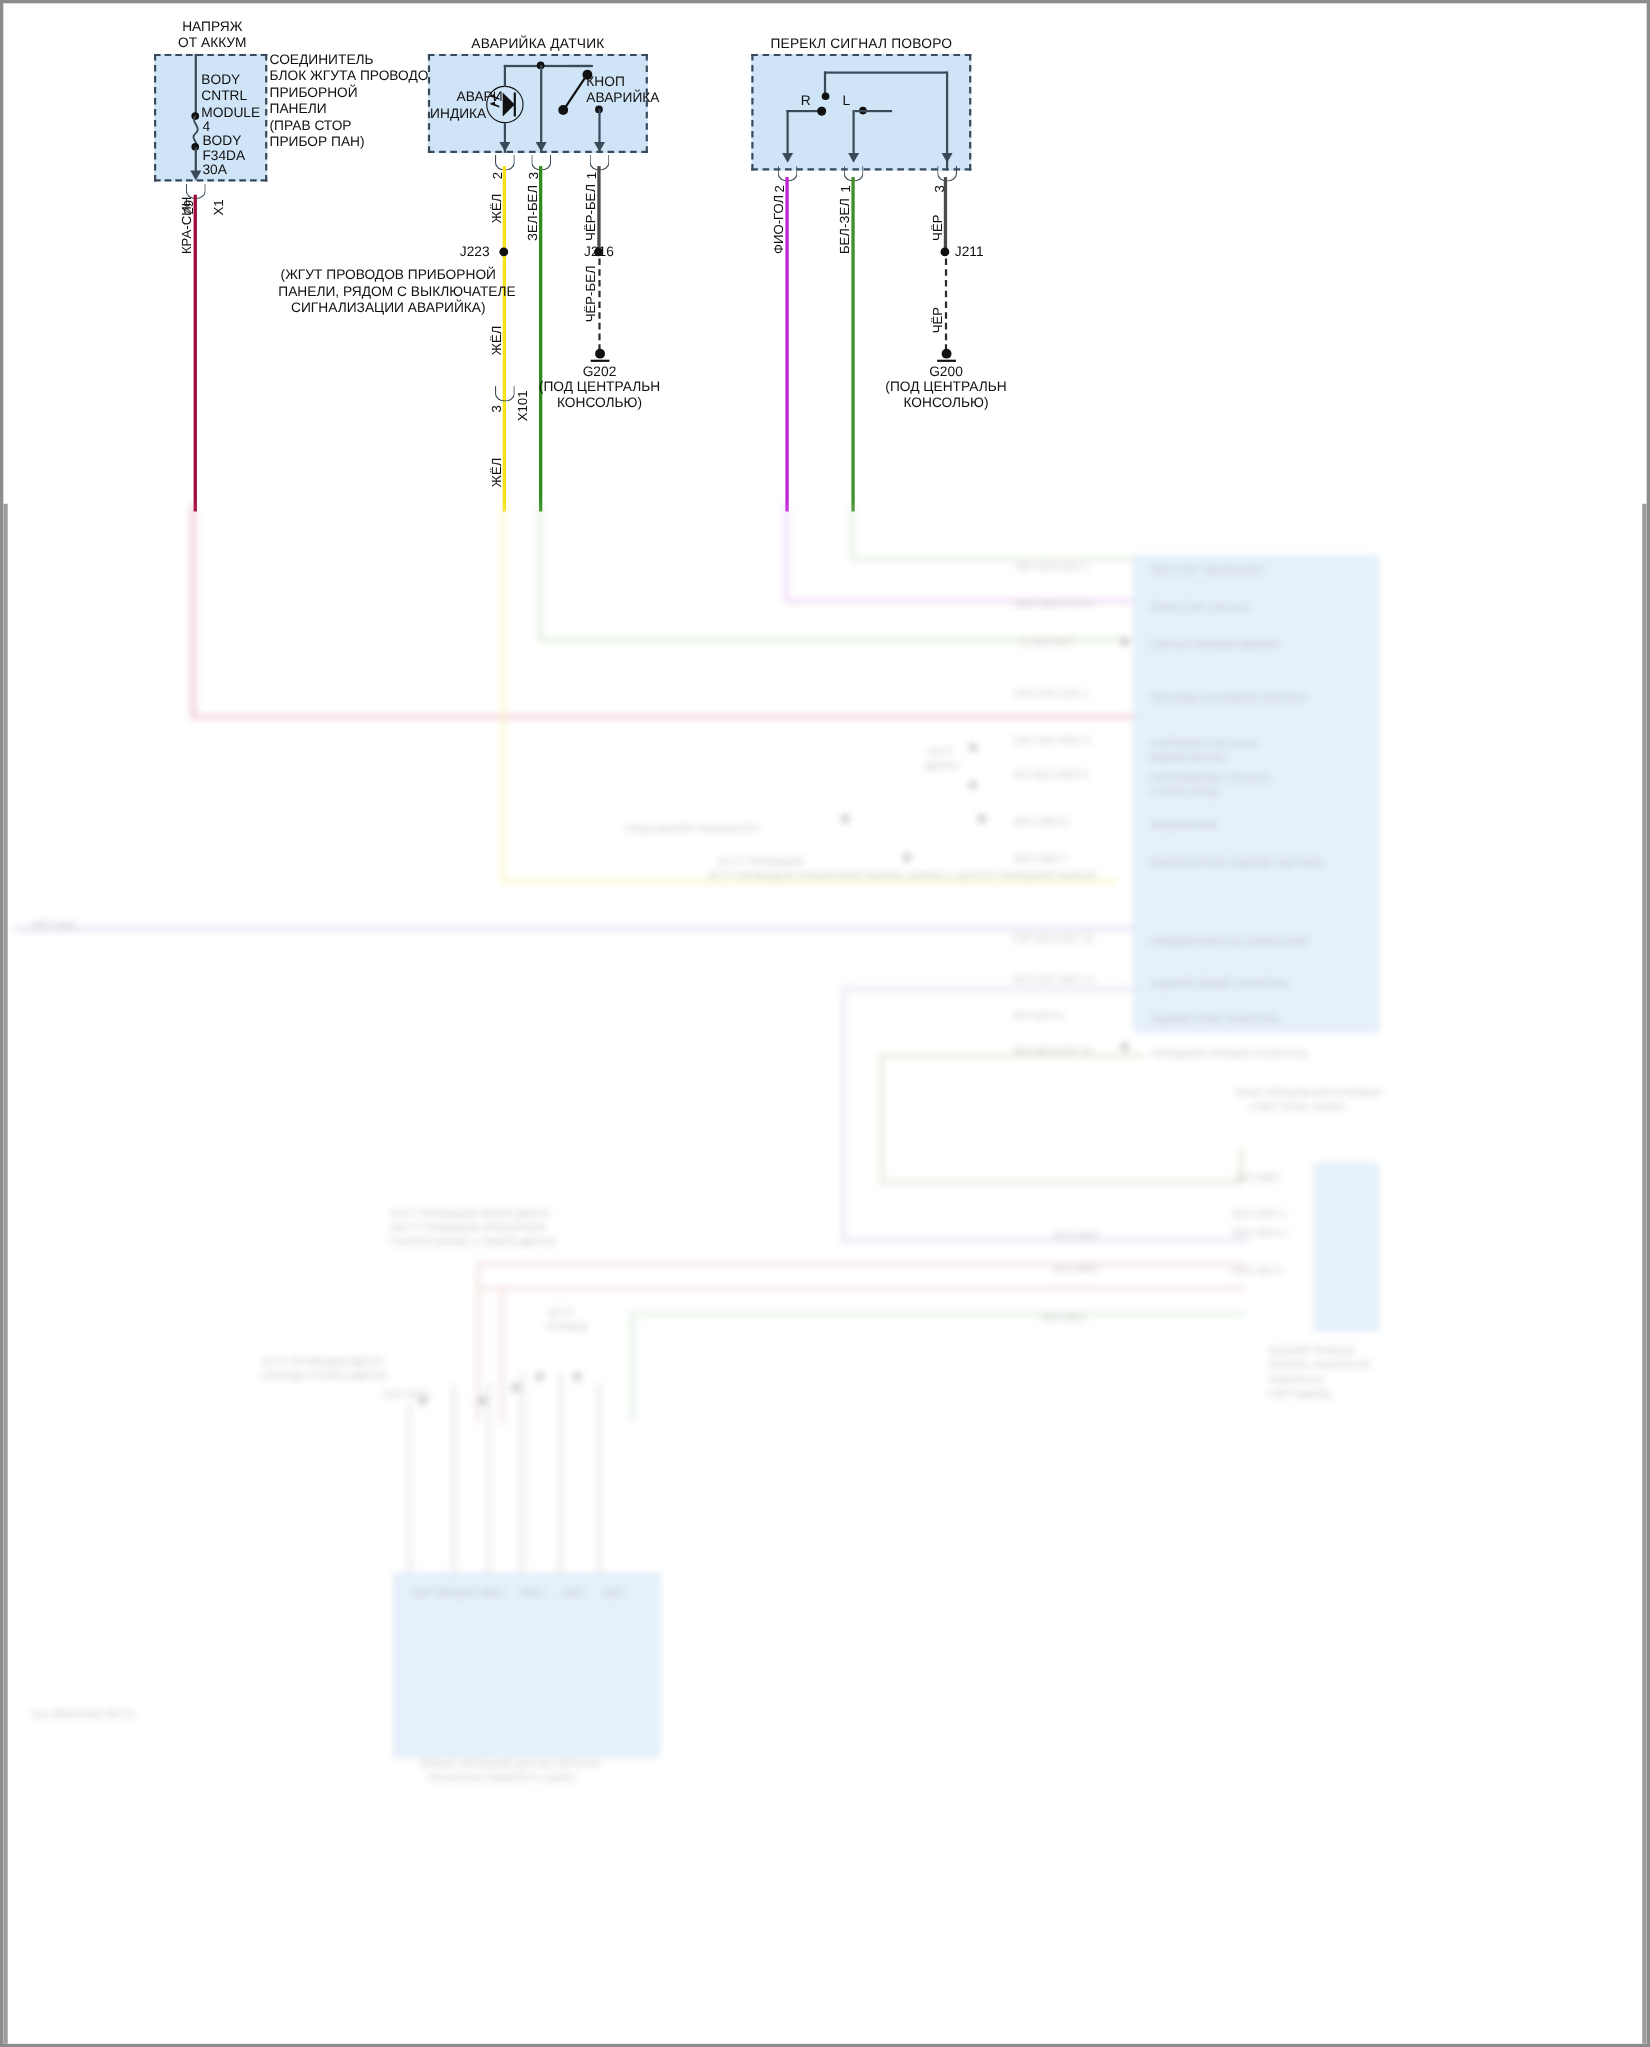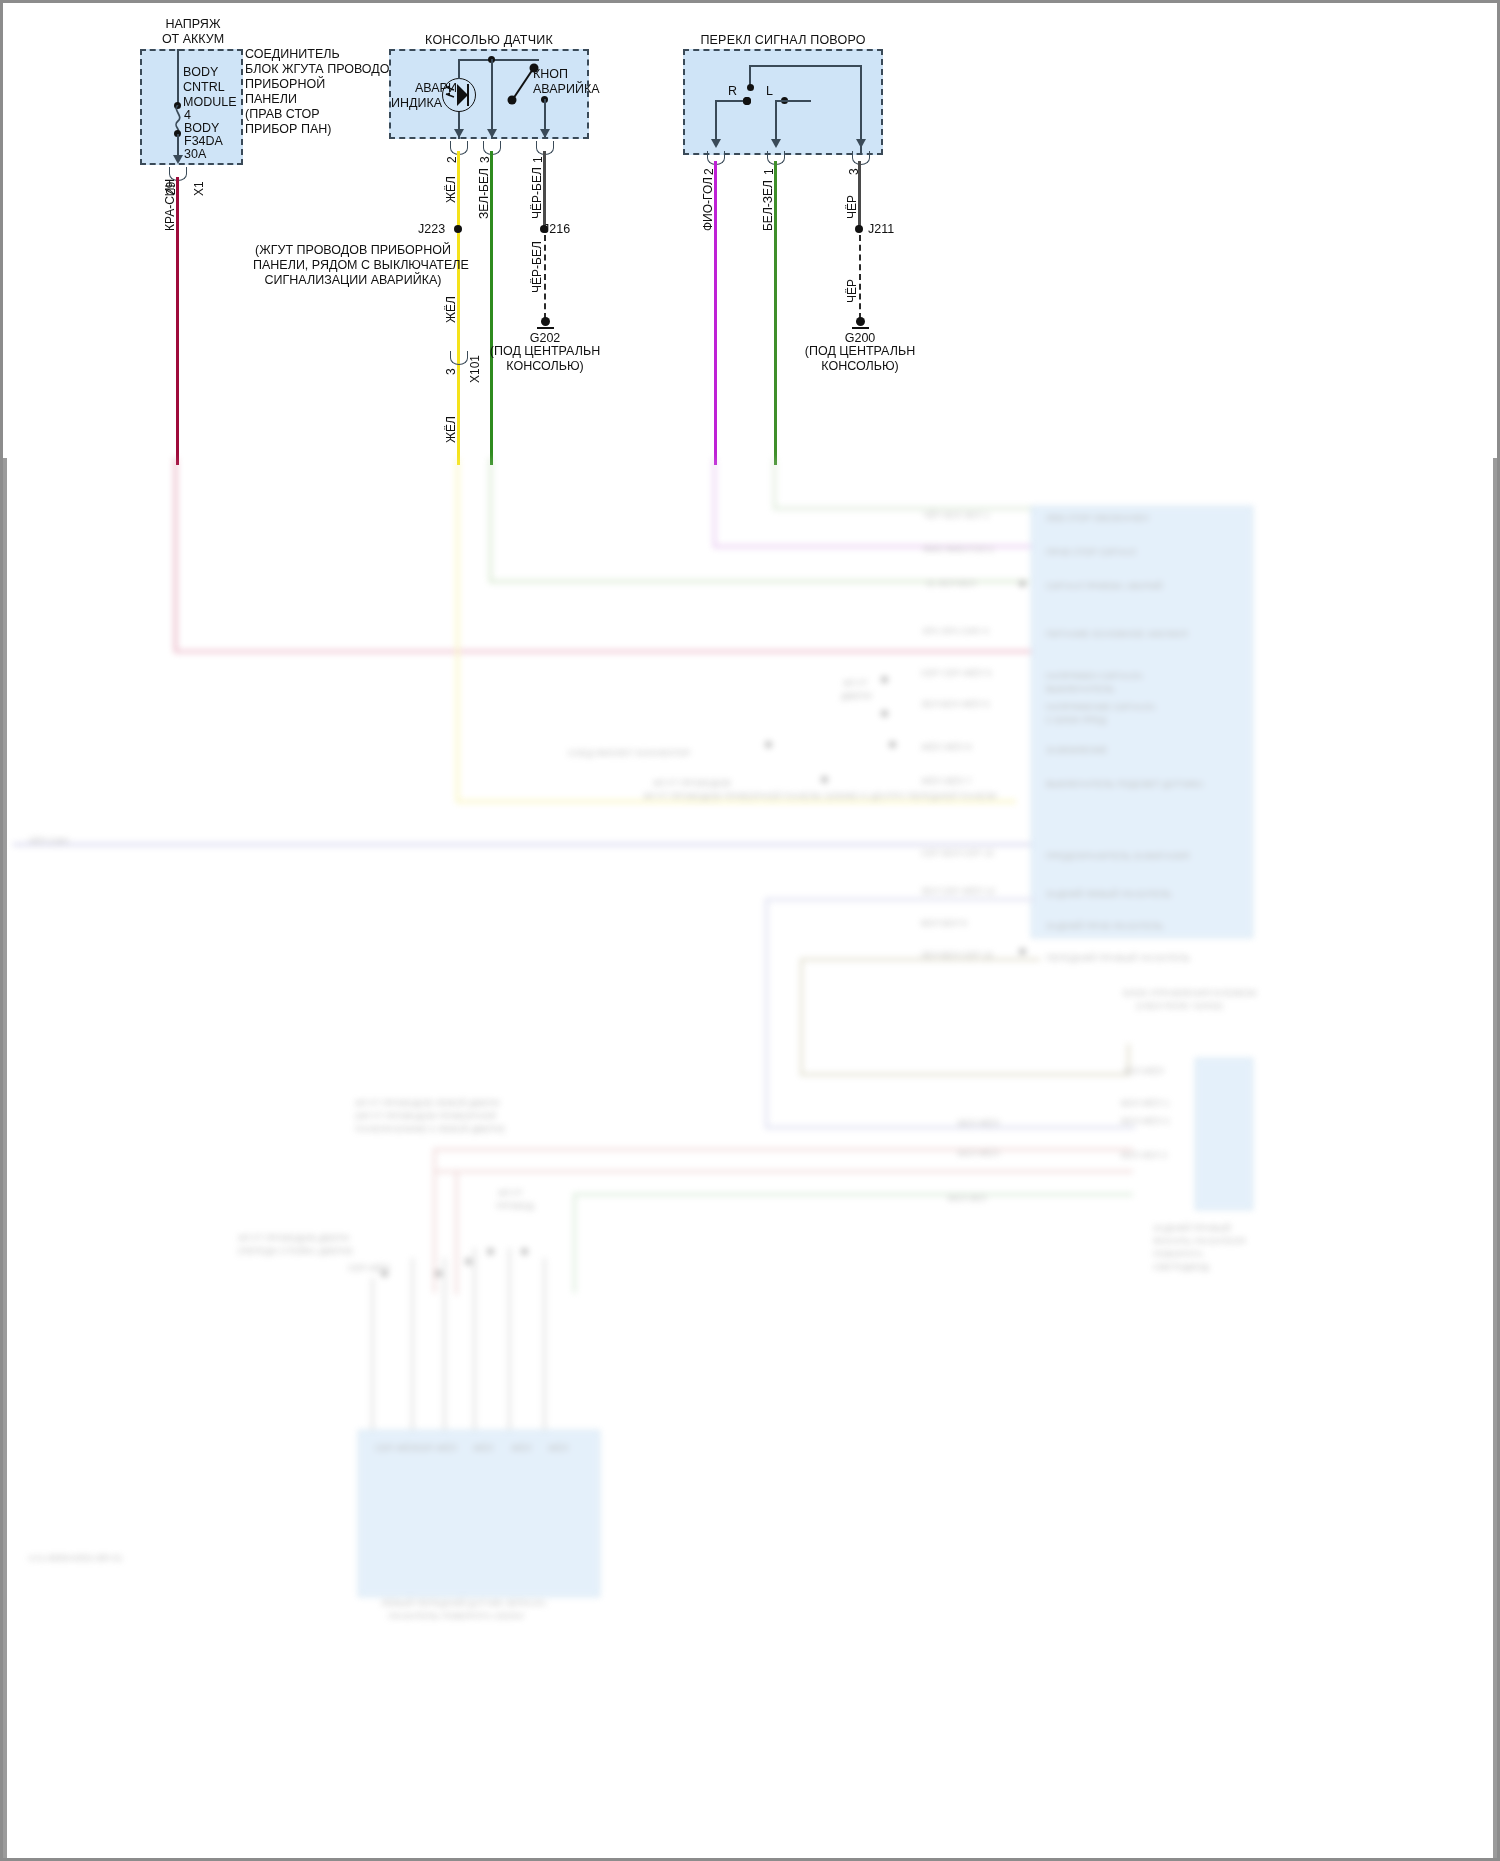--- a/index.html
+++ b/index.html
@@ -140,21 +140,21 @@
 ПАНЕЛИ
 (ПРАВ СТОР
 ПРИБОР ПАН)</div>
 
   <div class="pinnum" style="left:161px;top:192px;">29</div>
   <div class="pinnum" style="left:189px;top:193px;">X1</div>
 
   <div class="vwire" style="left:173px;top:174px;height:288px;background:#9e0b3b;"></div>
   <div class="vlabel" style="left:160px;top:228px;">КРА-СИН</div>
 
-  <div class="blk-title" style="left:386px;top:30px;width:200px;">КОНСОЛЬЮ ДАТЧИК</div>
+  <div class="blk-title" style="left:386px;top:30px;width:200px;">АВАРИЙКА ДАТЧИК</div>
 
   <div class="blk" id="hazard-block" style="left:386px;top:46px;width:200px;height:90px;"></div>
 
   <div class="txt" style="left:412px;top:78px;">АВАРИ</div>
   <div class="txt" style="left:388px;top:93px;">ИНДИКА</div>
 
   <div class="led" style="left:439px;top:75px;"></div>
   <svg style="position:absolute;left:441px;top:77px;" width="30" height="30">
     <path d="M13,4 L13,26 L24,15 Z" fill="#111"></path>
     <line x1="24" y1="4" x2="24" y2="26" stroke="#111" stroke-width="2"></line>
@@ -206,21 +206,21 @@
   <div class="txt txt-c" style="left:250px;top:240px;width:200px;">(ЖГУТ ПРОВОДОВ ПРИБОРНОЙ
 ПАНЕЛИ, РЯДОМ С ВЫКЛЮЧАТЕЛЕ
 СИГНАЛИЗАЦИИ АВАРИЙКА)</div>
 
   <div class="vwire" style="left:487px;top:148px;height:314px;background:#2f8b1f;"></div>
   <div class="vlabel" style="left:474px;top:216px;">ЗЕЛ-БЕЛ</div>
 
   <div class="vwire" style="left:540px;top:148px;height:76px;background:#4a4a4a;"></div>
   <div class="vlabel" style="left:527px;top:216px;">ЧЁР-БЕЛ</div>
   <div class="dot" style="left:537px;top:222px;"></div>
-  <div class="txt" style="left:540px;top:219px;">J216</div>
+  <div class="txt" style="left:528px;top:219px;">J216</div>
   <div class="dashwire" style="left:541px;top:232px;height:84px;"></div>
   <div class="vlabel" style="left:527px;top:290px;">ЧЁР-БЕЛ</div>
   <div class="gnd" style="left:534px;top:314px;">
     <div class="gdot"></div>
       <div class="gbar"></div>
   </div>
   <div class="txt txt-c" style="left:482px;top:328px;width:120px;">G202</div>
   <div class="txt txt-c" style="left:472px;top:341px;width:140px;">(ПОД ЦЕНТРАЛЬН
 КОНСОЛЬЮ)</div>
 

